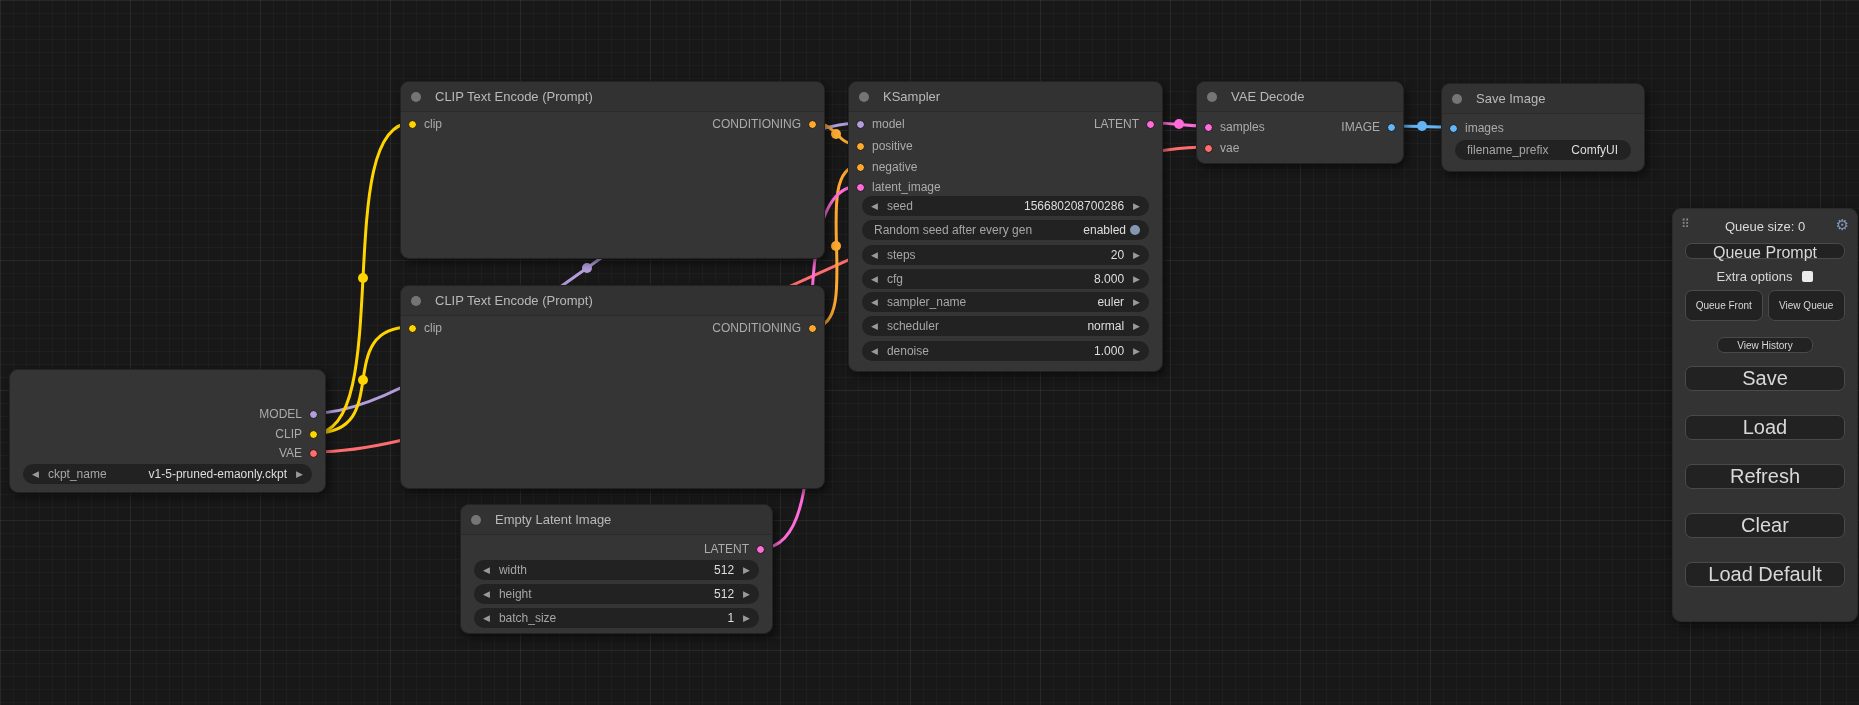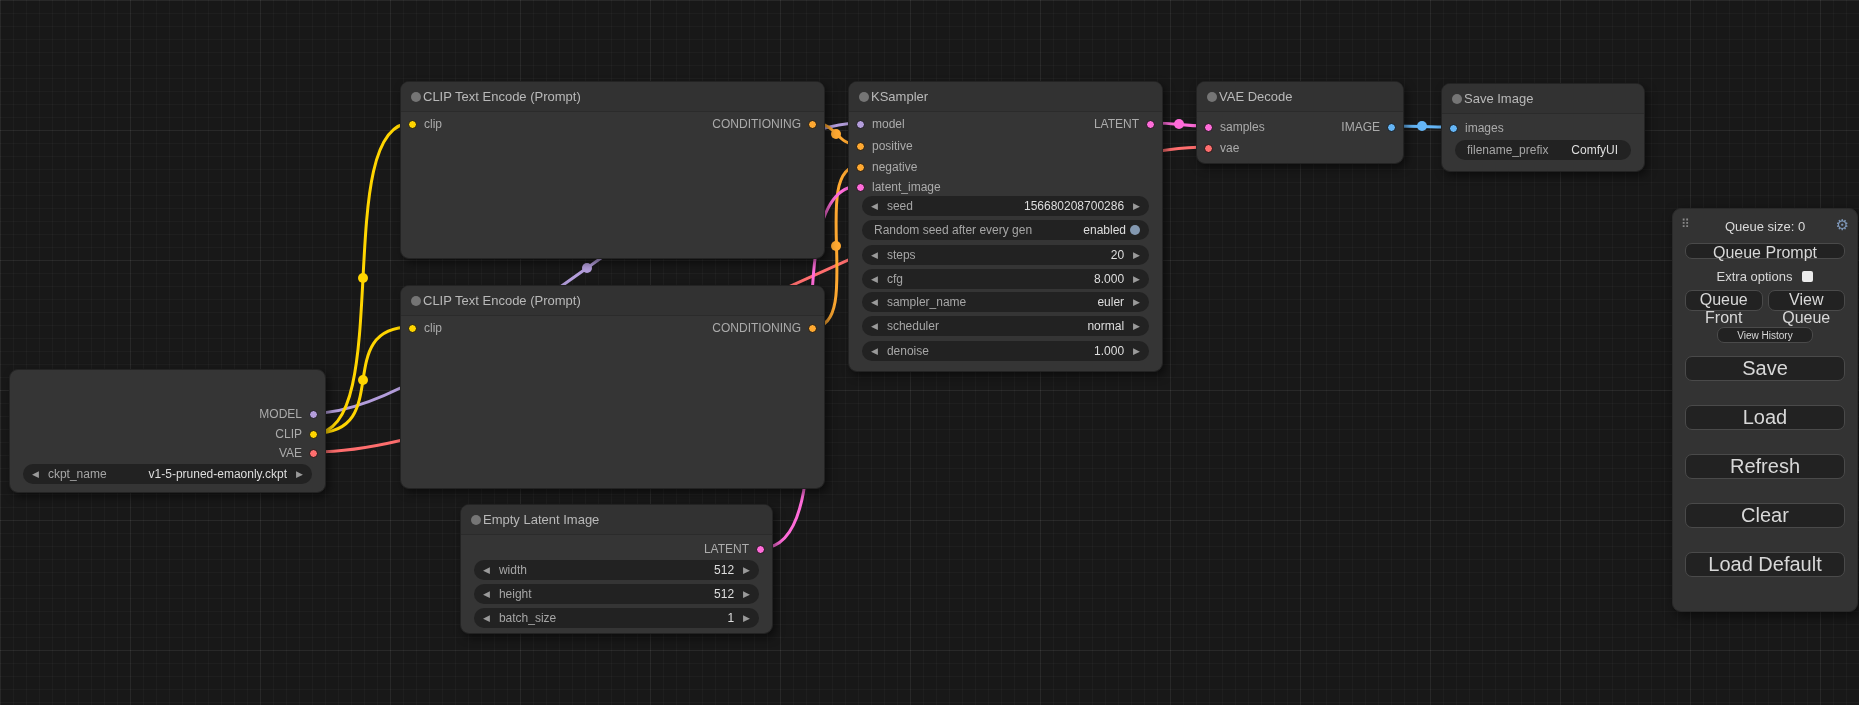--- a/index.html
+++ b/index.html
@@ -7,21 +7,21 @@
   #canvas{position:relative;width:1859px;height:705px;background-color:#181818;
     background-image:
       linear-gradient(rgba(255,255,255,.028) 1px,transparent 1px),
       linear-gradient(90deg,rgba(255,255,255,.028) 1px,transparent 1px),
       linear-gradient(rgba(255,255,255,.045) 1px,transparent 1px),
       linear-gradient(90deg,rgba(255,255,255,.045) 1px,transparent 1px);
     background-size:13px 13px,13px 13px,130px 130px,130px 130px;}
   #wires{position:absolute;left:0;top:0;z-index:1}
   #wires path{fill:none;stroke-width:3;stroke-linecap:round}
   .node{position:absolute;z-index:2;background:#353535;border:1px solid #232323;border-radius:9px;box-shadow:3px 4px 9px rgba(0,0,0,.5)}
-  .node-header{position:absolute;left:0;top:0;right:0;height:30px;background:#323232;border-radius:8px 8px 0 0;display:flex;align-items:center;padding:0 10px;gap:2px;border-bottom:1px solid #2b2b2b}
+  .node-header{position:absolute;left:0;top:0;right:0;height:30px;background:#323232;border-radius:8px 8px 0 0;display:flex;align-items:center;padding:0 10px;gap:14px;border-bottom:1px solid #2b2b2b}
   .title-dot{width:10px;height:10px;border-radius:50%;background:#757575;flex:none}
   .node-title{font-size:13px;color:#b9b9b9;white-space:nowrap}
   .slot{position:absolute;display:flex;align-items:center;gap:7px;font-size:12px;color:#ababab;transform:translateY(-50%);height:16px}
   .slot.in{left:7px}
   .slot.out{right:7px}
   .port{width:9px;height:9px;border-radius:50%;border:1px solid #161616;flex:none}
   .widget{position:absolute;left:13px;right:13px;height:20px;background:#222;border-radius:10px;display:flex;align-items:center;padding:0 9px;font-size:12px}
   .widget .arrow{color:#9a9a9a;font-size:9px;line-height:1;flex:none}
   .widget .wlabel{color:#a6a6a6;margin-left:9px;flex:1;min-width:0;white-space:nowrap;overflow:hidden}
   .widget .wvalue{color:#dedede;margin-right:9px;white-space:nowrap}
@@ -32,21 +32,21 @@
   
   .menu{position:absolute;z-index:3;left:1672px;top:208px;width:186px;background:#333;border:1px solid #2a2a2a;border-radius:9px;box-shadow:3px 4px 12px rgba(0,0,0,.55);padding:6px 12px 10px;display:flex;flex-direction:column}
   .menu-header{display:flex;align-items:center;justify-content:center;position:relative;height:22px;color:#dadada;font-size:13px;margin-bottom:4px}
   .drag-handle{position:absolute;left:-4px;top:2px;color:#8a8a8a;font-size:12px;cursor:grab}
   .gear{position:absolute;right:-4px;top:1px;color:#7e97b8;font-size:15px;cursor:pointer}
   button{font-family:inherit;background:#222;color:#d8d8d8;border:1px solid #4a4a4a;border-radius:7px;cursor:pointer}
   .btn-big{height:16px;font-size:16px;width:100%;margin:2px 0 7px}
   .extra{display:flex;align-items:center;justify-content:center;gap:10px;color:#d8d8d8;font-size:13px;height:20px;margin-bottom:4px}
   .checkbox{width:11px;height:11px;background:#ececec;border-radius:2px;cursor:pointer}
   .btn-row{display:flex;gap:5px;margin-bottom:4px}
-  .btn-small{flex:1;height:21px;font-size:16px;border-radius:7px;padding:0}
+  .btn-small{flex:1;height:31px;font-size:10px;border-radius:7px;padding:0}
   .btn-hist{flex:none;width:96px;height:16px;font-size:10px;border-radius:7px;margin:12px auto 13px}
   .btn-med{height:25px;font-size:20px;width:100%;margin-bottom:24px}
 </style>
 </head>
 <body>
 
 <div id="canvas">
 
   <svg id="wires" width="1859" height="705" viewBox="0 0 1859 705">
     <path d="M 315 413 C 451 413, 723 123, 859 123" stroke="#B39DDB"></path>

